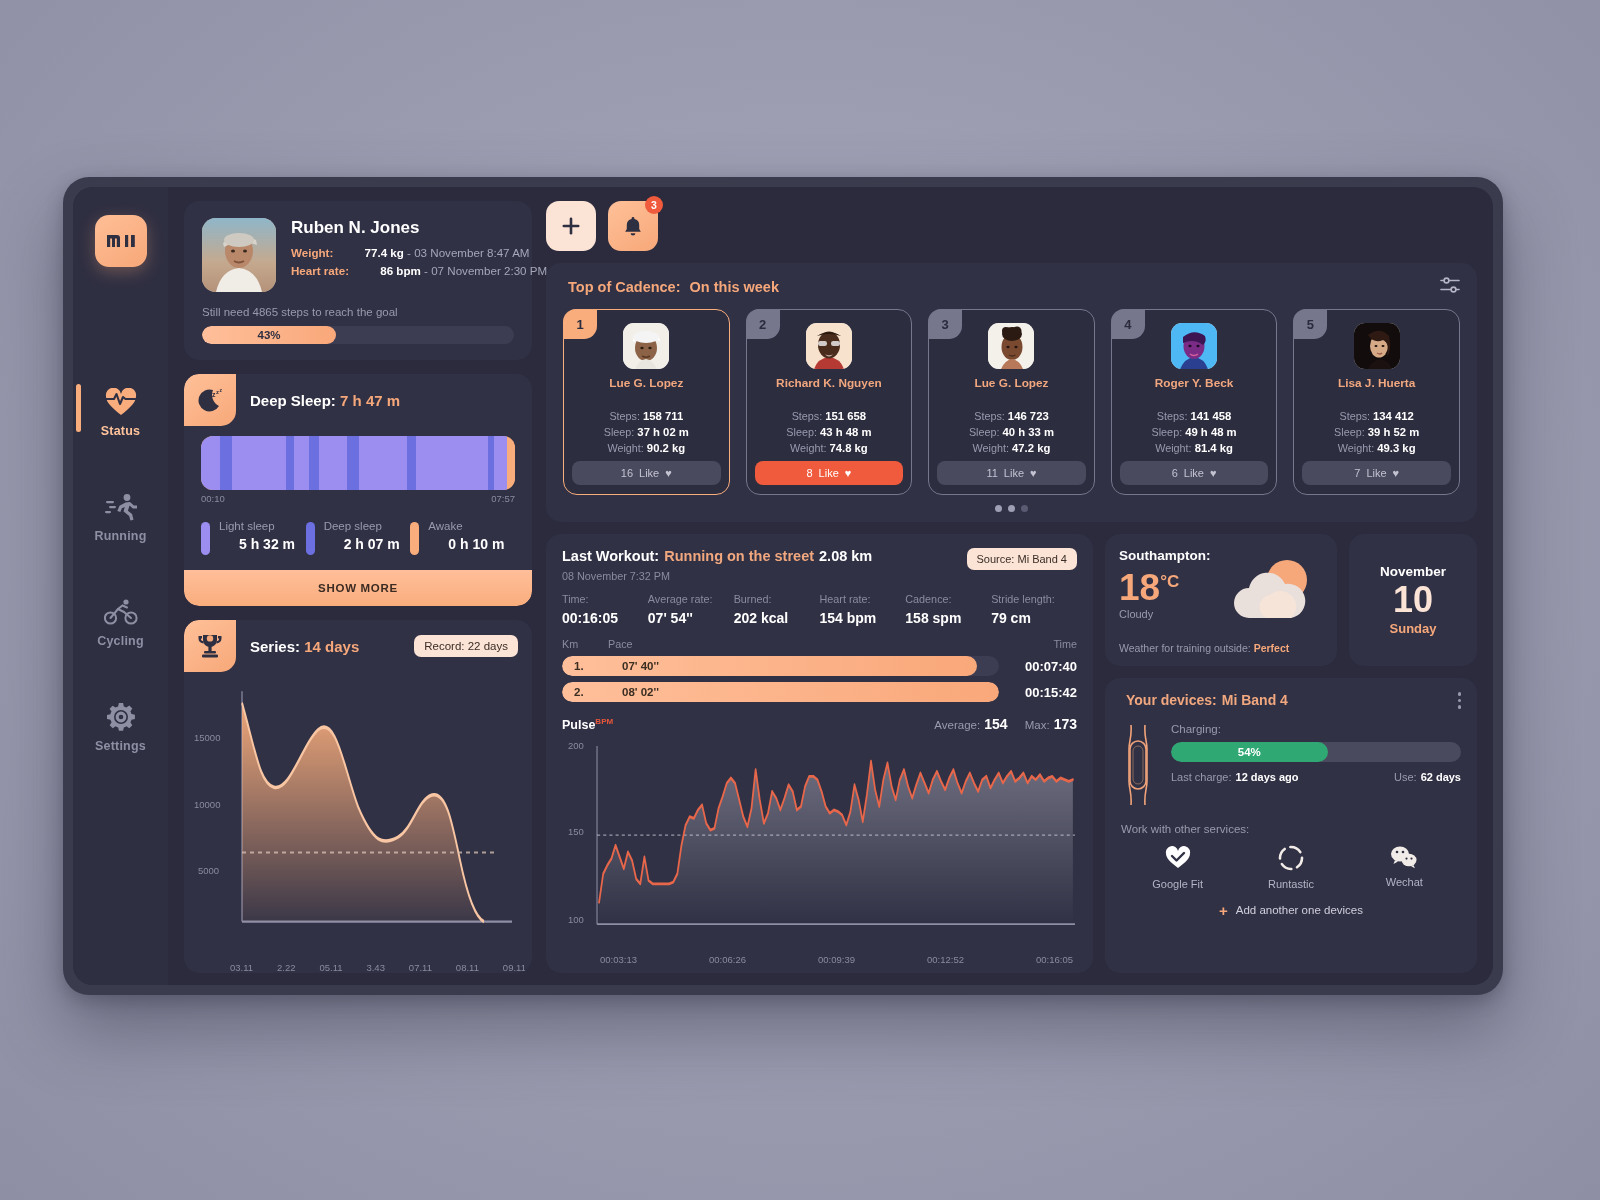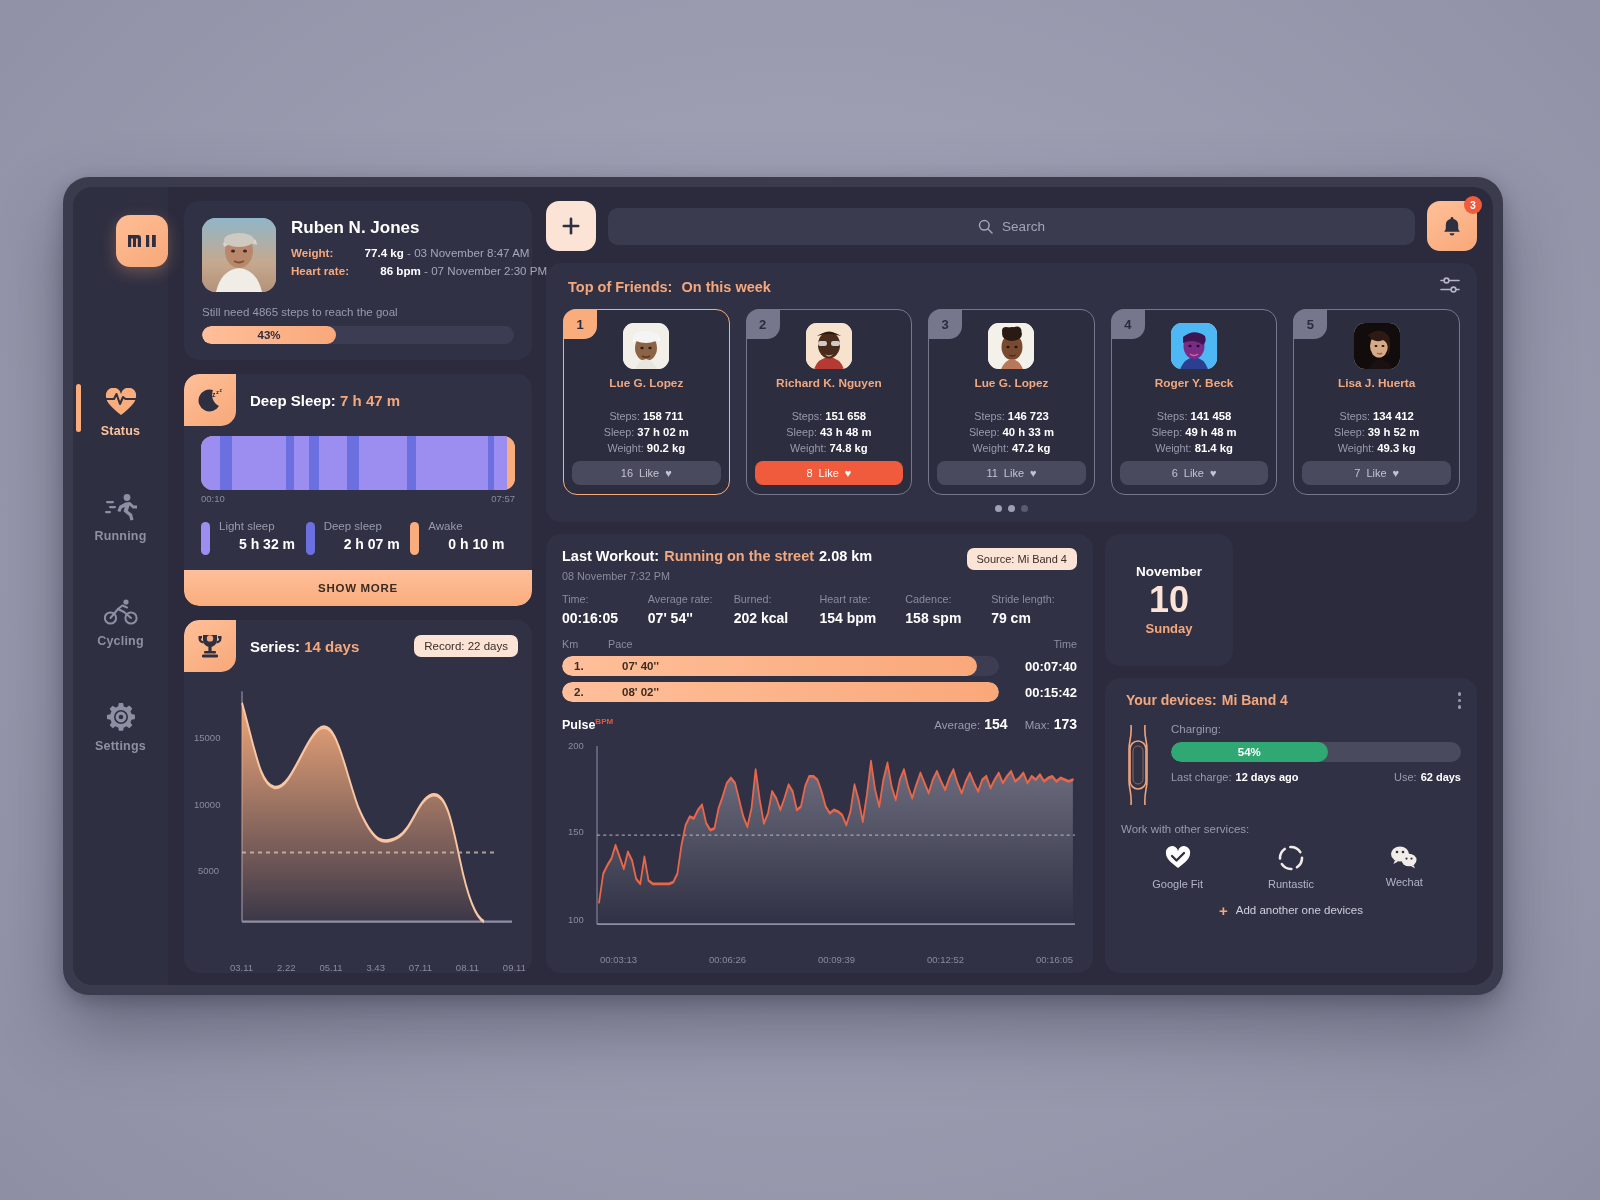--- a/index.html
+++ b/index.html
@@ -27,21 +27,21 @@
     flex: 1; display: flex;
     background: #2b2b3d;
     border-radius: 20px;
     overflow: hidden;
   }
   
   .sidebar {
     width: 95px; flex-shrink: 0;
     background: #2f2f42;
     border-radius: 20px 0 0 20px;
-    display: flex; flex-direction: column; align-items: flex-end;
+    display: flex; flex-direction: column; align-items: center;
     padding-top: 28px;
     position: relative;
   }
   .logo {
     width: 52px; height: 52px; border-radius: 14px;
     background: linear-gradient(145deg,#ffbe95,#f7a879);
     display: flex; align-items: center; justify-content: center;
     box-shadow: 0 5px 16px rgba(247,168,121,.3);
   }
   .logo svg { display:block; }
@@ -491,40 +491,33 @@
 
     <div class="col-right">
 
       <div class="topbar">
         <div class="plus-btn">
           <svg width="20" height="20" viewBox="0 0 20 20">
             <rect x="8.7" y="1.5" width="2.6" height="17" rx="1.3" fill="#2f2f42"></rect>
             <rect x="1.5" y="8.7" width="17" height="2.6" rx="1.3" fill="#2f2f42"></rect>
           </svg>
         </div>
-        <div class="search">
-          <svg width="15" height="15" viewBox="0 0 15 15">
-            <circle cx="6.3" cy="6.3" r="4.8" stroke="#a4a4b8" stroke-width="1.5" fill="none"></circle>
-            <line x1="10" y1="10" x2="14" y2="14" stroke="#a4a4b8" stroke-width="1.5" stroke-linecap="round"></line>
-          </svg>
-          <span class="search-ph">Search</span>
-        </div>
         <div class="bell-btn">
           <svg width="20" height="21" viewBox="0 0 20 21">
             <path d="M10 1 a1.4 1.4 0 0 1 1.4 1.4 v.7 a6.2 6.2 0 0 1 4.8 6 v4 l1.6 2.6 H2.2 l1.6-2.6 v-4 a6.2 6.2 0 0 1 4.8-6 v-.7 A1.4 1.4 0 0 1 10 1 Z" fill="#2f2f42"></path>
             <path d="M7.6 17.2 h4.8 a2.4 2.4 0 0 1-4.8 0 Z" fill="#2f2f42"></path>
           </svg>
           <span class="bell-badge">3</span>
         </div>
       </div>
 
       <div class="card friends">
         <div class="friends-head">
           <div class="friends-title">
-            <span>Top of Friends:</span>
+            <span>Top of Cadence:</span>
             <span>On this week</span>
           </div>
           <span class="filter-ico">
             <svg width="20" height="16" viewBox="0 0 20 16" stroke="#b4b4c6" stroke-width="1.6" fill="none">
               <line x1="1" y1="3.5" x2="19" y2="3.5" stroke-linecap="round"></line>
               <line x1="1" y1="12.5" x2="19" y2="12.5" stroke-linecap="round"></line>
               <circle cx="6.5" cy="3.5" r="2.4" fill="#313145"></circle>
               <circle cx="13.5" cy="12.5" r="2.4" fill="#313145"></circle>
             </svg>
           </span>
@@ -761,20 +754,37 @@
             <span class="xl">00:03:13</span>
             <span class="xl">00:06:26</span>
             <span class="xl">00:09:39</span>
             <span class="xl">00:12:52</span>
             <span class="xl">00:16:05</span>
           </div>
         </div>
 
         <div class="side-col">
           <div class="wx-row">
+            <div class="card weather">
+              <div class="wx-city">Southampton:</div>
+              <div class="wx-temp">
+                <span>18</span><sup>°C</sup>
+              </div>
+              <div class="wx-cond">Cloudy</div>
+              <div class="wx-icon">
+                <svg width="92" height="66" viewBox="0 0 92 66">
+                  <circle cx="60" cy="22" r="20" fill="#f6a87b"></circle>
+                  <path d="M22 60 a15 15 0 0 1 0-30 a19 19 0 0 1 36 -4 a17 17 0 0 1 6 34 Z" fill="#e9dfdb"></path>
+                  <path d="M40 60 a12 12 0 0 1 3-23 a15 15 0 0 1 21 23 Z" fill="#f7e4d8"></path>
+                </svg>
+              </div>
+              <div class="wx-note">
+                <span>Weather for training outside:</span> <b>Perfect</b>
+              </div>
+            </div>
             <div class="card date-card">
               <div class="d-mon">November</div>
               <div class="d-num">10</div>
               <div class="d-dow">Sunday</div>
             </div>
           </div>
 
           <div class="card devices">
             <div class="dev-head">
               <div class="dev-title">

